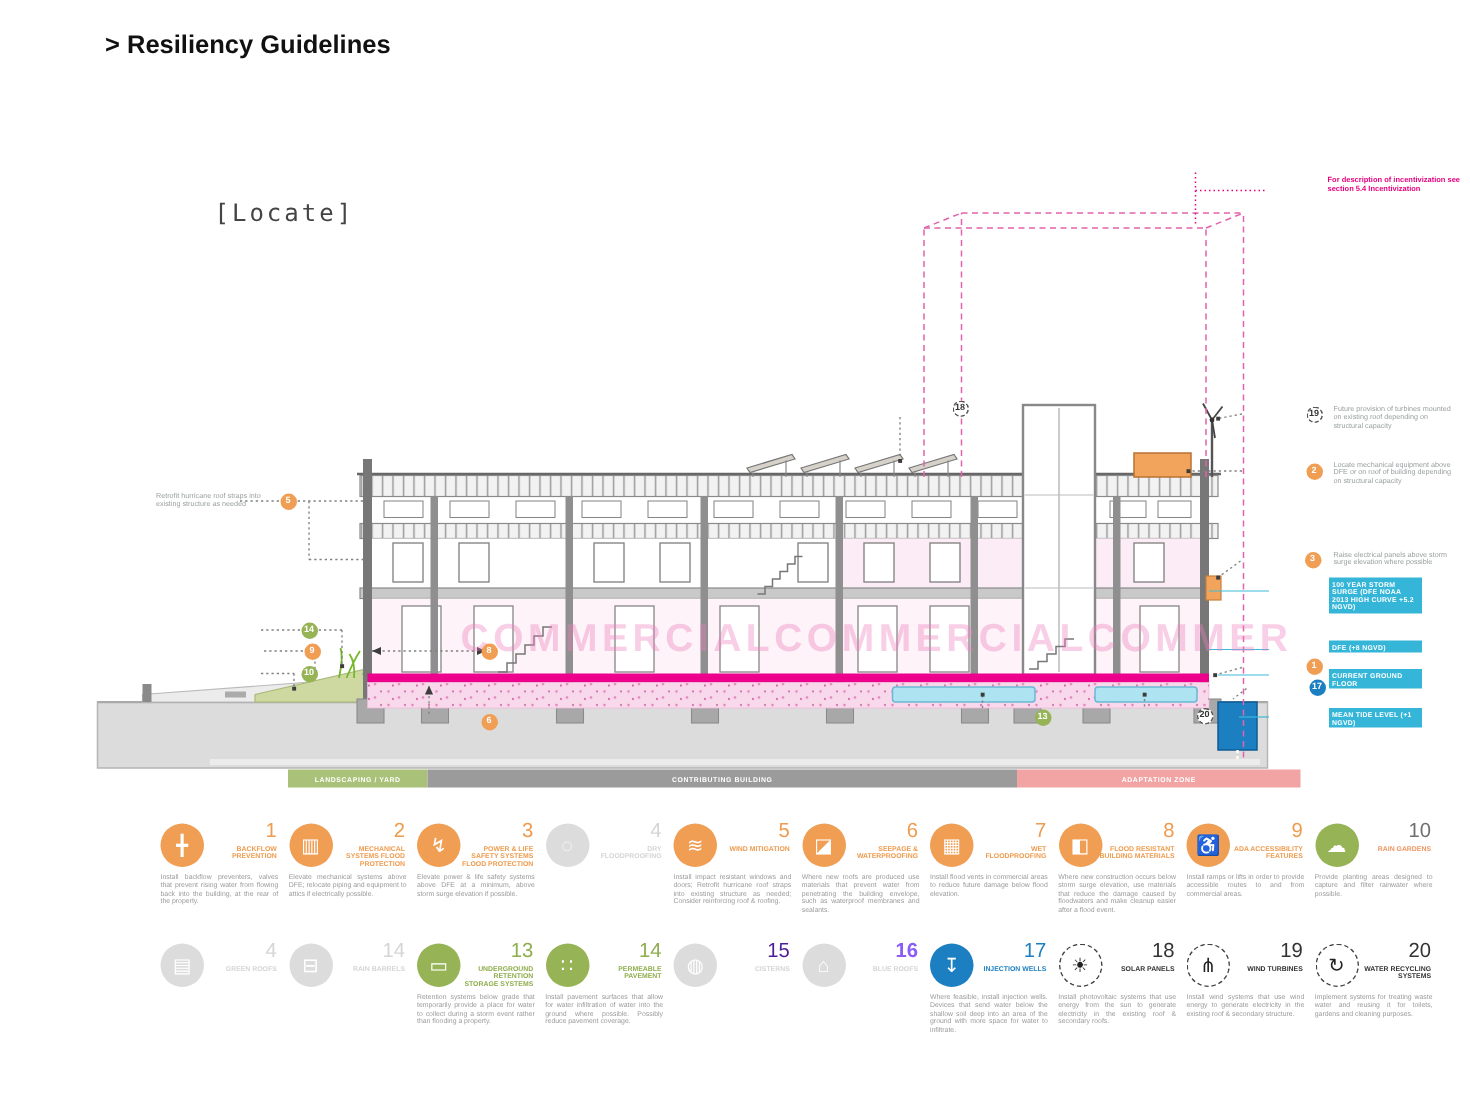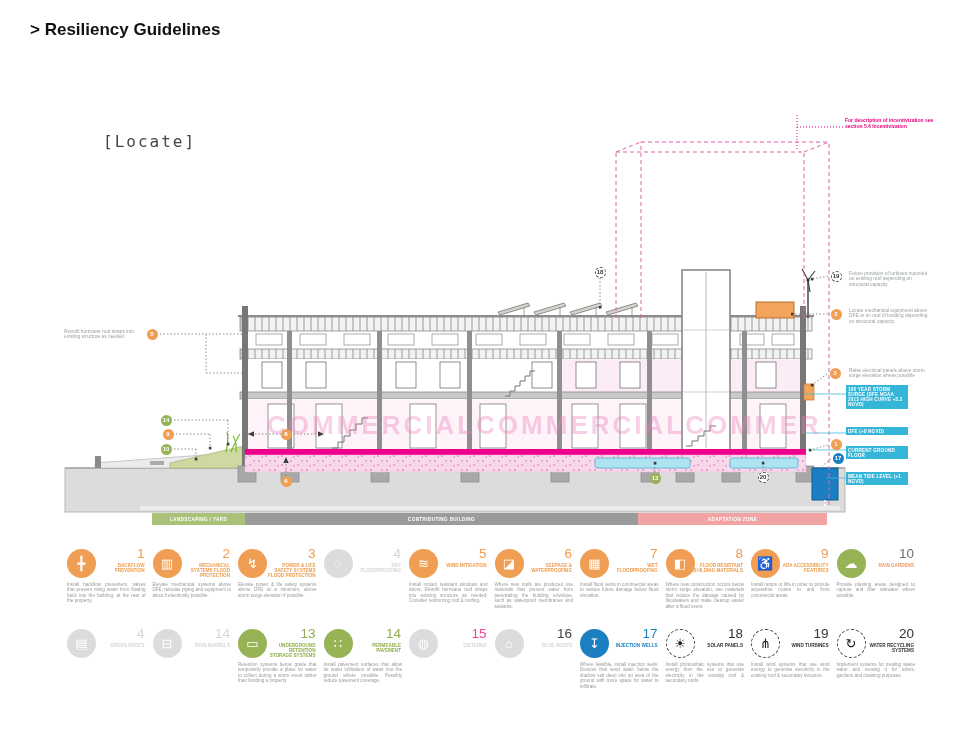--- a/index.html
+++ b/index.html
@@ -1,18 +1,18 @@
 <!DOCTYPE html>
 <html><head>
 <meta charset="utf-8">
 <style>
   html,body{margin:0;padding:0;background:#fff;}
   #page{position:relative;width:980px;height:735px;background:#fff;overflow:hidden;
         font-family:"Liberation Sans",sans-serif;}
-  .abs{position:absolute;}
+  .abs{position:absolute;margin-left:40px;}
   #title{left:30px;top:20px;font-size:17px;font-weight:bold;color:#111;}
   #sample{left:103px;top:132px;font-family:"DejaVu Sans Mono",monospace;font-size:16px;color:#444;letter-spacing:2px;}
   svg{position:absolute;left:0;top:0;}
   
   .note{font-size:4.8px;line-height:5.4px;color:#9aa0a0;}
   .note-magenta{font-size:5px;line-height:5.6px;color:#e6007e;font-weight:bold;}
   
   .lvl{background:#35b5d8;color:#fff;font-size:4.6px;line-height:5.2px;font-weight:bold;
        padding:1.5px 2px;width:62px;box-sizing:border-box;letter-spacing:.2px;}
   
@@ -393,27 +393,27 @@
         <div class="s-desc">Retention systems below grade that temporarily provide a place for water to collect during a storm event rather than flooding a property.</div>
       </div>
       <div class="cell">
         <div class="s-circle green">∷</div>
         <div class="s-num" style="color: rgb(143, 174, 78);">14</div>
         <div class="s-label" style="color: rgb(143, 174, 78);">PERMEABLE PAVEMENT</div>
         <div class="s-desc">Install pavement surfaces that allow for water infiltration of water into the ground where possible. Possibly reduce pavement coverage.</div>
       </div>
       <div class="cell">
         <div class="s-circle gray">◍</div>
-        <div class="s-num" style="color: #ec4899;">15</div>
+        <div class="s-num" style="color: #4c1d95;">15</div>
         <div class="s-label" style="color: rgb(213, 213, 213);">CISTERNS</div>
         <div class="s-desc"></div>
       </div>
       <div class="cell">
         <div class="s-circle gray">⌂</div>
-        <div class="s-num" style="color: #404040;">16</div>
+        <div class="s-num" style="color: #8b5cf6; font-weight: bold;">16</div>
         <div class="s-label" style="color: rgb(213, 213, 213);">BLUE ROOFS</div>
         <div class="s-desc"></div>
       </div>
       <div class="cell">
         <div class="s-circle blue">↧</div>
         <div class="s-num" style="color: rgb(27, 127, 194);">17</div>
         <div class="s-label" style="color: rgb(27, 127, 194);">INJECTION WELLS</div>
         <div class="s-desc">Where feasible, install injection wells. Devices that send water below the shallow soil deep into an area of the ground with more space for water to infiltrate.</div>
       </div>
       <div class="cell">

